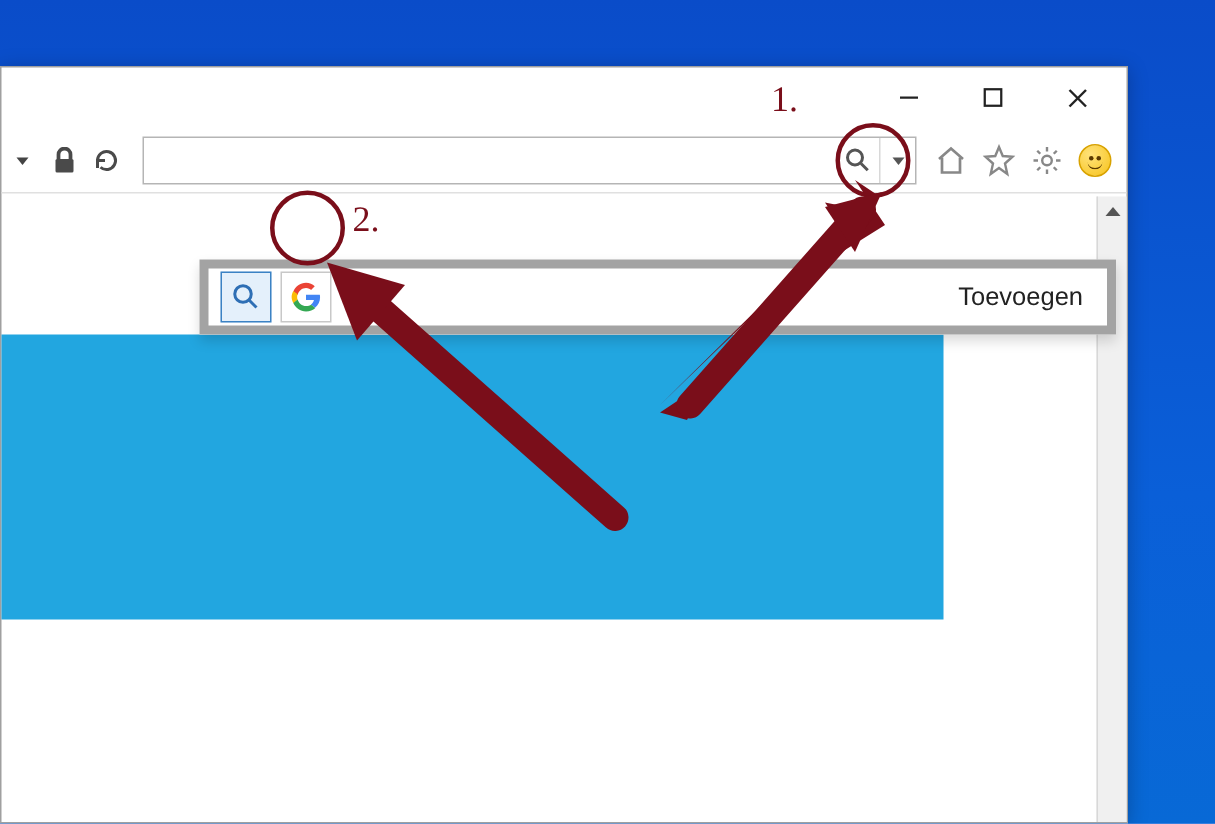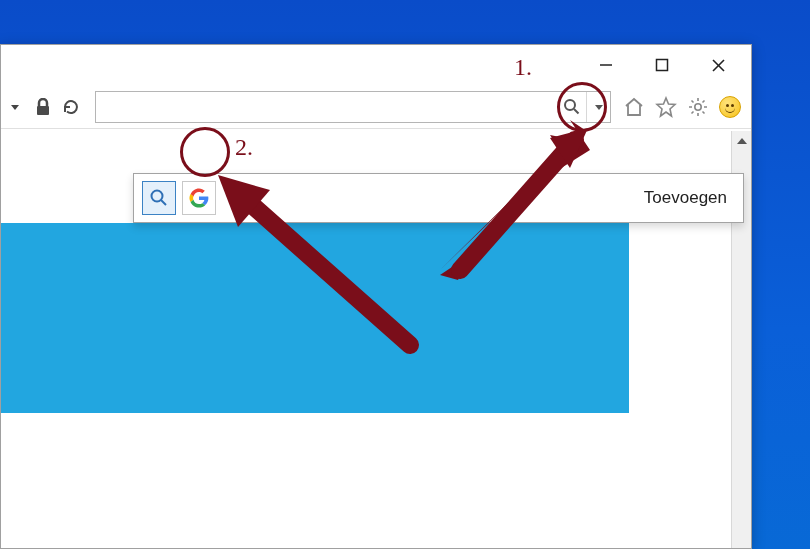--- a/index.html
+++ b/index.html
@@ -135,21 +135,21 @@
     border-radius: 0 0 10px 10px; left: 5px; top: 11px;
   }
 
   
   .search-drop {
     position: absolute;
     top: 128px;
     left: 132px;
     right: 7px;
     background: #fff;
-    border: 1px solid #a3a3a3;
+    border: 6px solid #a3a3a3;
     box-shadow: 0 4px 8px rgba(0,0,0,.15);
     height: 50px;
     display: flex;
     align-items: center;
     justify-content: space-between;
     padding: 0 10px 0 8px;
   }
   .engine-row { display: flex; gap: 6px; align-items: center; }
   .engine {
     width: 34px; height: 34px;

